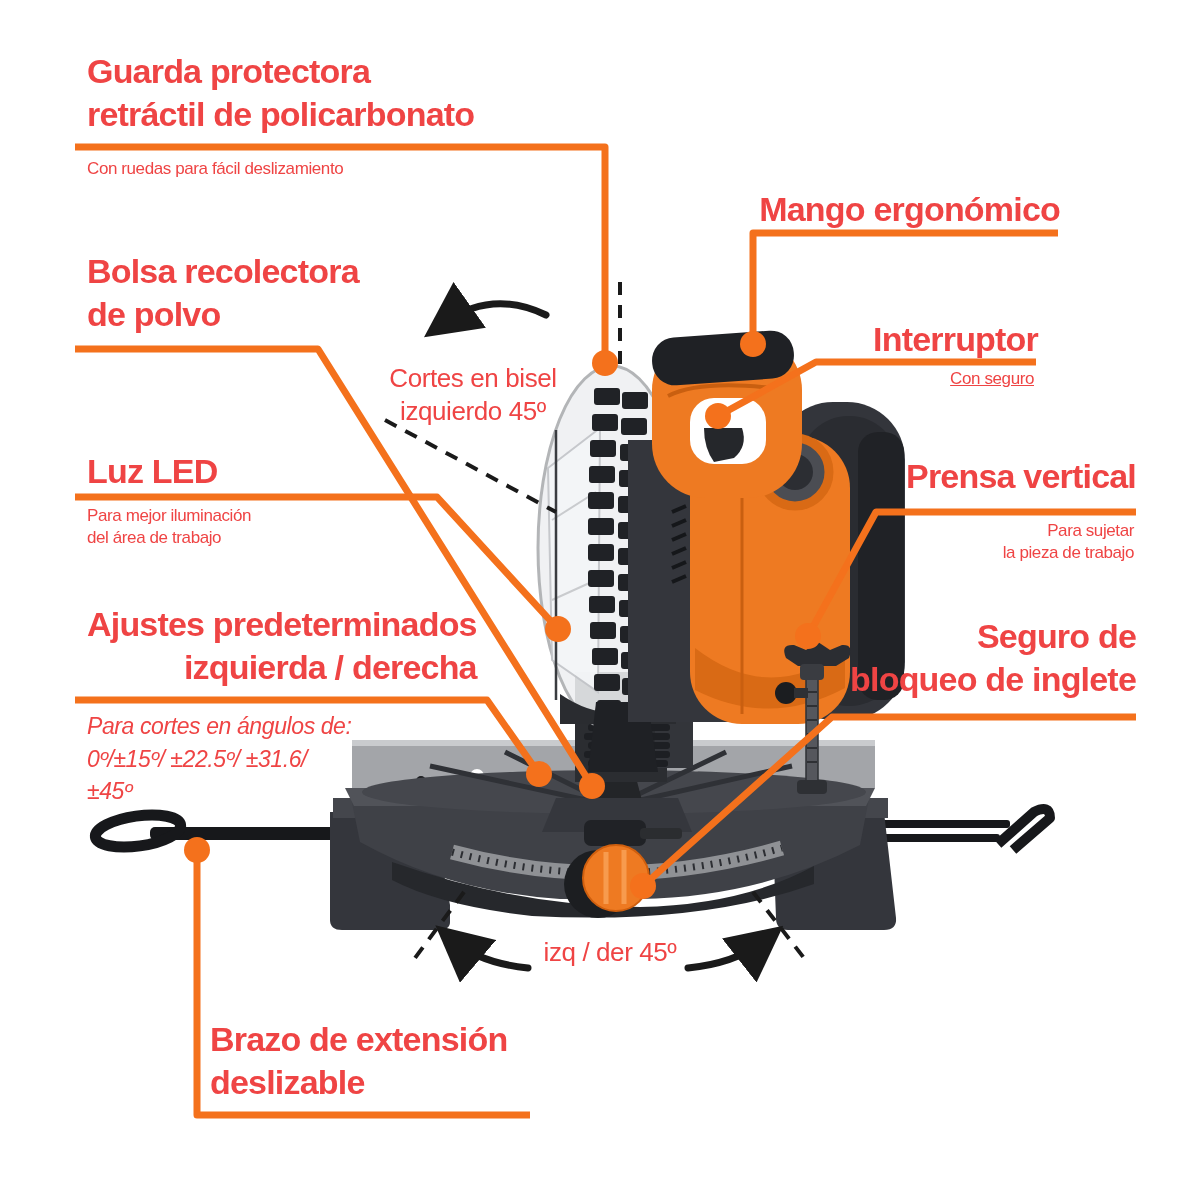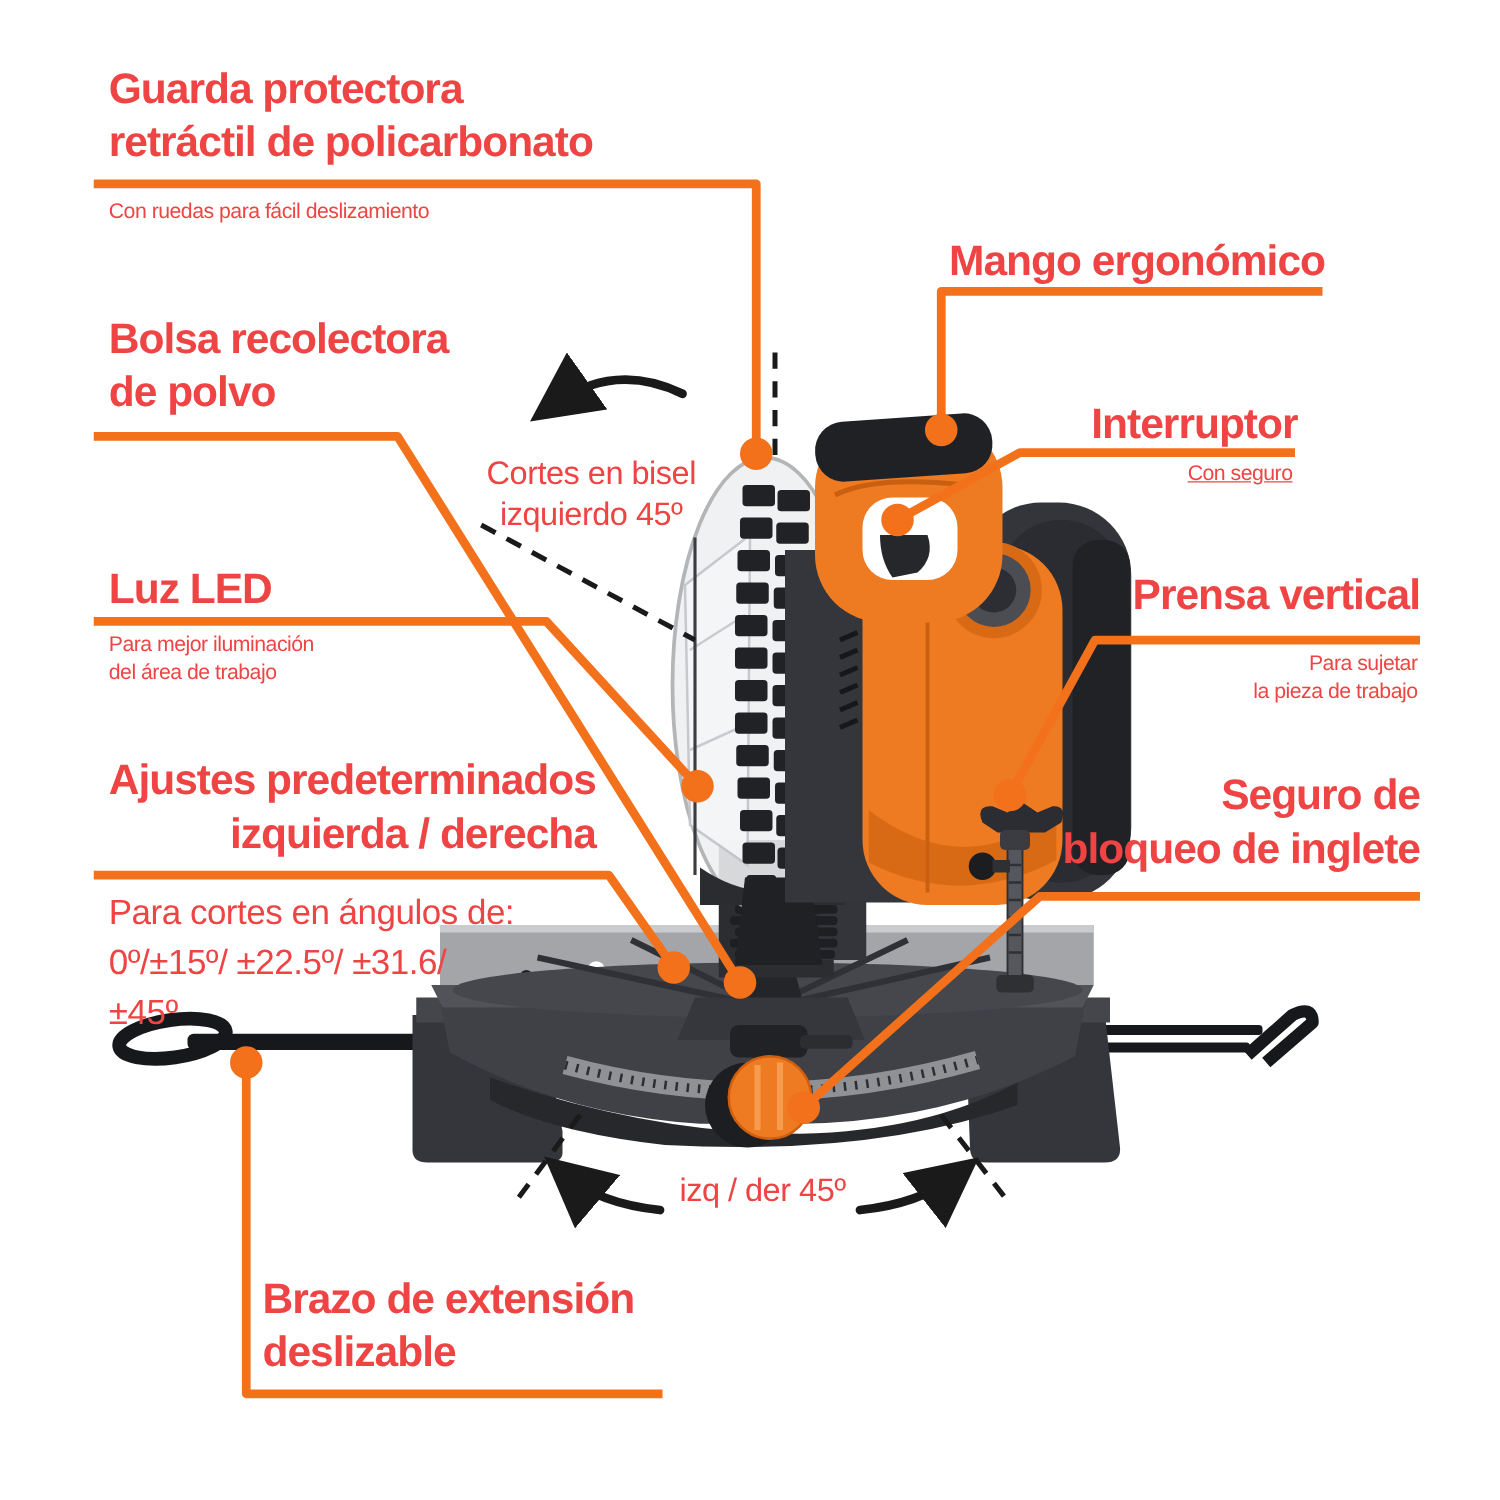--- a/index.html
+++ b/index.html
@@ -2,21 +2,21 @@
 <html><head>
 <meta charset="utf-8">
 <style>
   html,body{margin:0;padding:0;background:#ffffff;}
   .stage{position:relative;width:1200px;height:1200px;background:#fff;overflow:hidden;
          font-family:"Liberation Sans",sans-serif;color:#ef4444;}
   svg{position:absolute;left:0;top:0;}
   .lbl{position:absolute;white-space:nowrap;}
   .title{font-weight:bold;font-size:34px;line-height:1.26;letter-spacing:-0.8px;}
   .sub{font-size:17px;line-height:1.3;letter-spacing:-0.4px;}
-  .sub-wide{font-size:28px;line-height:1.42;letter-spacing:-0.4px;}
+  .sub-wide{font-size:23px;line-height:1.42;letter-spacing:-0.4px;font-style:italic;}
   .right{text-align:right;}
   .center{text-align:center;}
   .note{font-size:26px;line-height:1.25;letter-spacing:-0.4px;}
 </style>
 </head>
 <body>
 
 <div class="stage">
 
   <svg width="1200" height="1200" viewBox="0 0 1200 1200">

